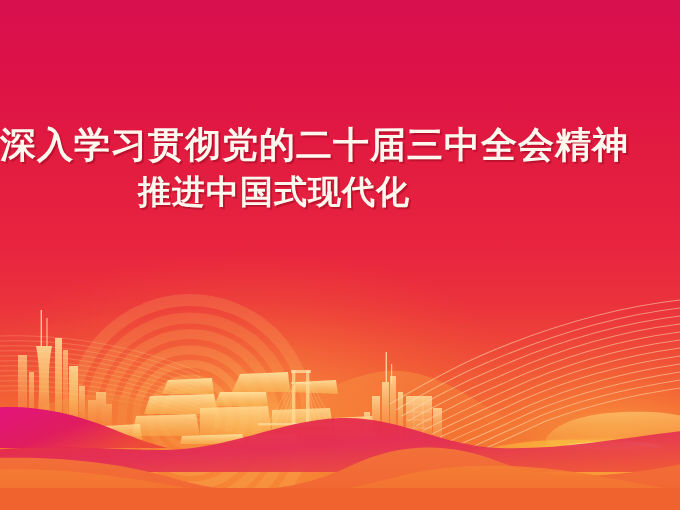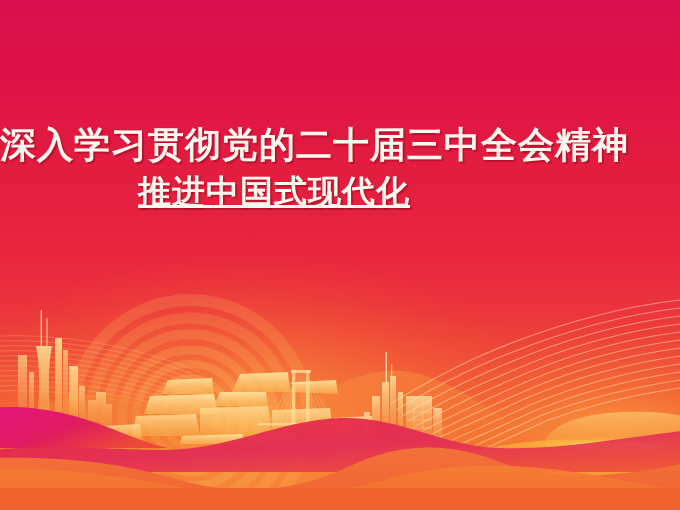--- a/index.html
+++ b/index.html
@@ -37,21 +37,21 @@
     color: #FEF8EE;
     font-weight: bold;
     letter-spacing: 1px;
     line-height: 1.28;
     text-shadow: 2px 2px 0 rgba(150,8,30,0.38),
                  1px 1px 2px rgba(140,10,28,0.30);
     white-space: nowrap;
   }
   .tline.l1 { font-size: 36px; }
   .tline.l2 { font-size: 33px; margin-top: 4px; }
-  .tline.l3 { font-size: 33px; margin-top: 3px; text-decoration: underline; }
+  .tline.l3 { font-size: 33px; margin-top: 3px; }
 </style>
 </head>
 <body>
 
 <div id="banner">
 
   <svg class="layer" viewBox="0 0 680 510" preserveAspectRatio="none">
     <defs>
       <linearGradient id="sky" x1="0" y1="0" x2="0" y2="1">
         <stop offset="0.00" stop-color="#D9104F"></stop>

